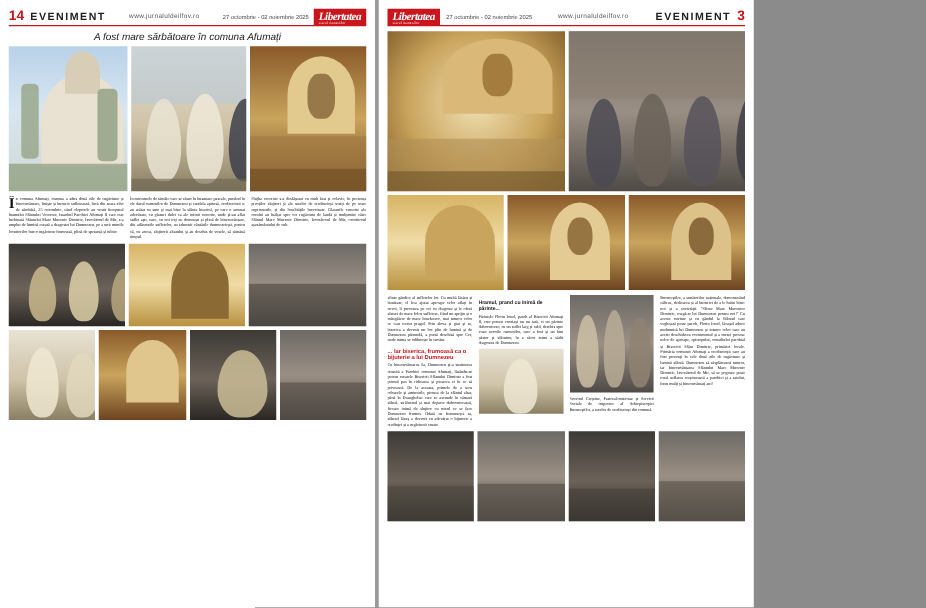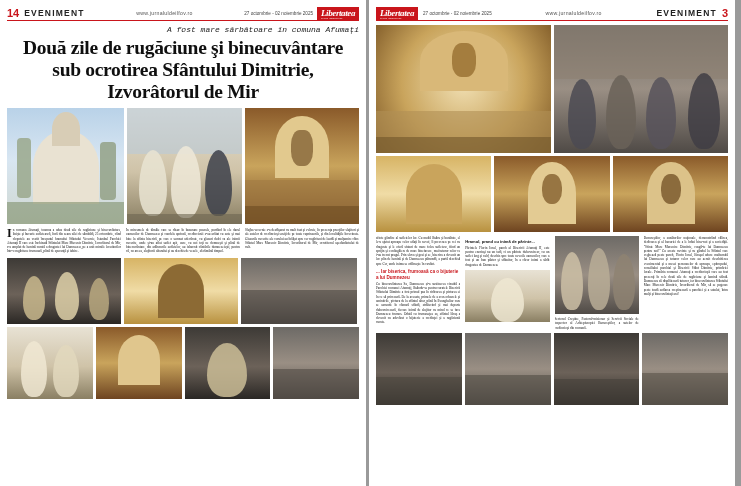--- a/index.html
+++ b/index.html
@@ -8,21 +8,21 @@
     background: #8b8b8b;
   }
   body {
     width: 741px;
     height: 486px;
     font-family: "Liberation Serif", serif;
     overflow: hidden;
   }
   .spread {
     position: relative;
-    width: 741px;
+    width: 603px;
     height: 486px;
     display: flex;
     gap: 3px;
     background: #9a9a9a;
     padding: 0;
     box-sizing: border-box;
   }
   .page {
     position: relative;
     background: #ffffff;
@@ -86,22 +86,22 @@
     font-size: 2.8px;
     font-style: normal;
     font-weight: normal;
     line-height: 3px;
     margin-top: -2px;
     letter-spacing: .2px;
   }
 
   
   .kicker {
-    text-align: right;
-    font-family: Liberation Mono, monospace;
+    text-align: center;
+    font-family: Liberation Sans, sans-serif;
     font-style: italic;
     font-size: 8px;
     color: #1a1a1a;
     margin: 2px 0 3px 0;
   }
   .headline {
     text-align: center;
     font-family: "Liberation Serif", serif;
     font-weight: bold;
     font-size: 19.5px;
@@ -197,21 +197,20 @@
       <span class="section-name">EVENIMENT</span>
       <span class="mh-center">www.jurnaluldeilfov.ro</span>
       <span class="mh-date">27 octombrie - 02 noiembrie 2025</span>
       <span class="logo-box">
         <span>Libertatea</span>
         <span class="sub">ziarul oamenilor</span>
       </span>
     </div>
 
     <div class="kicker">A fost mare sărbătoare în comuna Afumați</div>
-    <div class="headline">Două zile de rugăciune şi binecuvântare sub ocrotirea Sfântului Dimitrie, Izvorâtorul de Mir</div>
 
     <div class="rowimgs">
       <div class="photo ph-sky" style="width:118px;height:116px">
         <div class="arch" style="left:26px;top:22px;width:66px;height:74px;background:#e9e2d2;"></div>
         <div class="arch" style="left:45px;top:4px;width:28px;height:34px;background:#d8cdb6;"></div>
         <div class="band" style="bottom:0;height:22px;background:#7f8f6a;"></div>
         <div class="fig" style="left:10px;top:30px;width:14px;height:60px;background:#9aa88c;border-radius:4px;"></div>
         <div class="fig" style="right:8px;top:34px;width:16px;height:58px;background:#93a186;border-radius:4px;"></div>
       </div>
       <div class="photo ph-priest" style="width:115px;height:116px">

